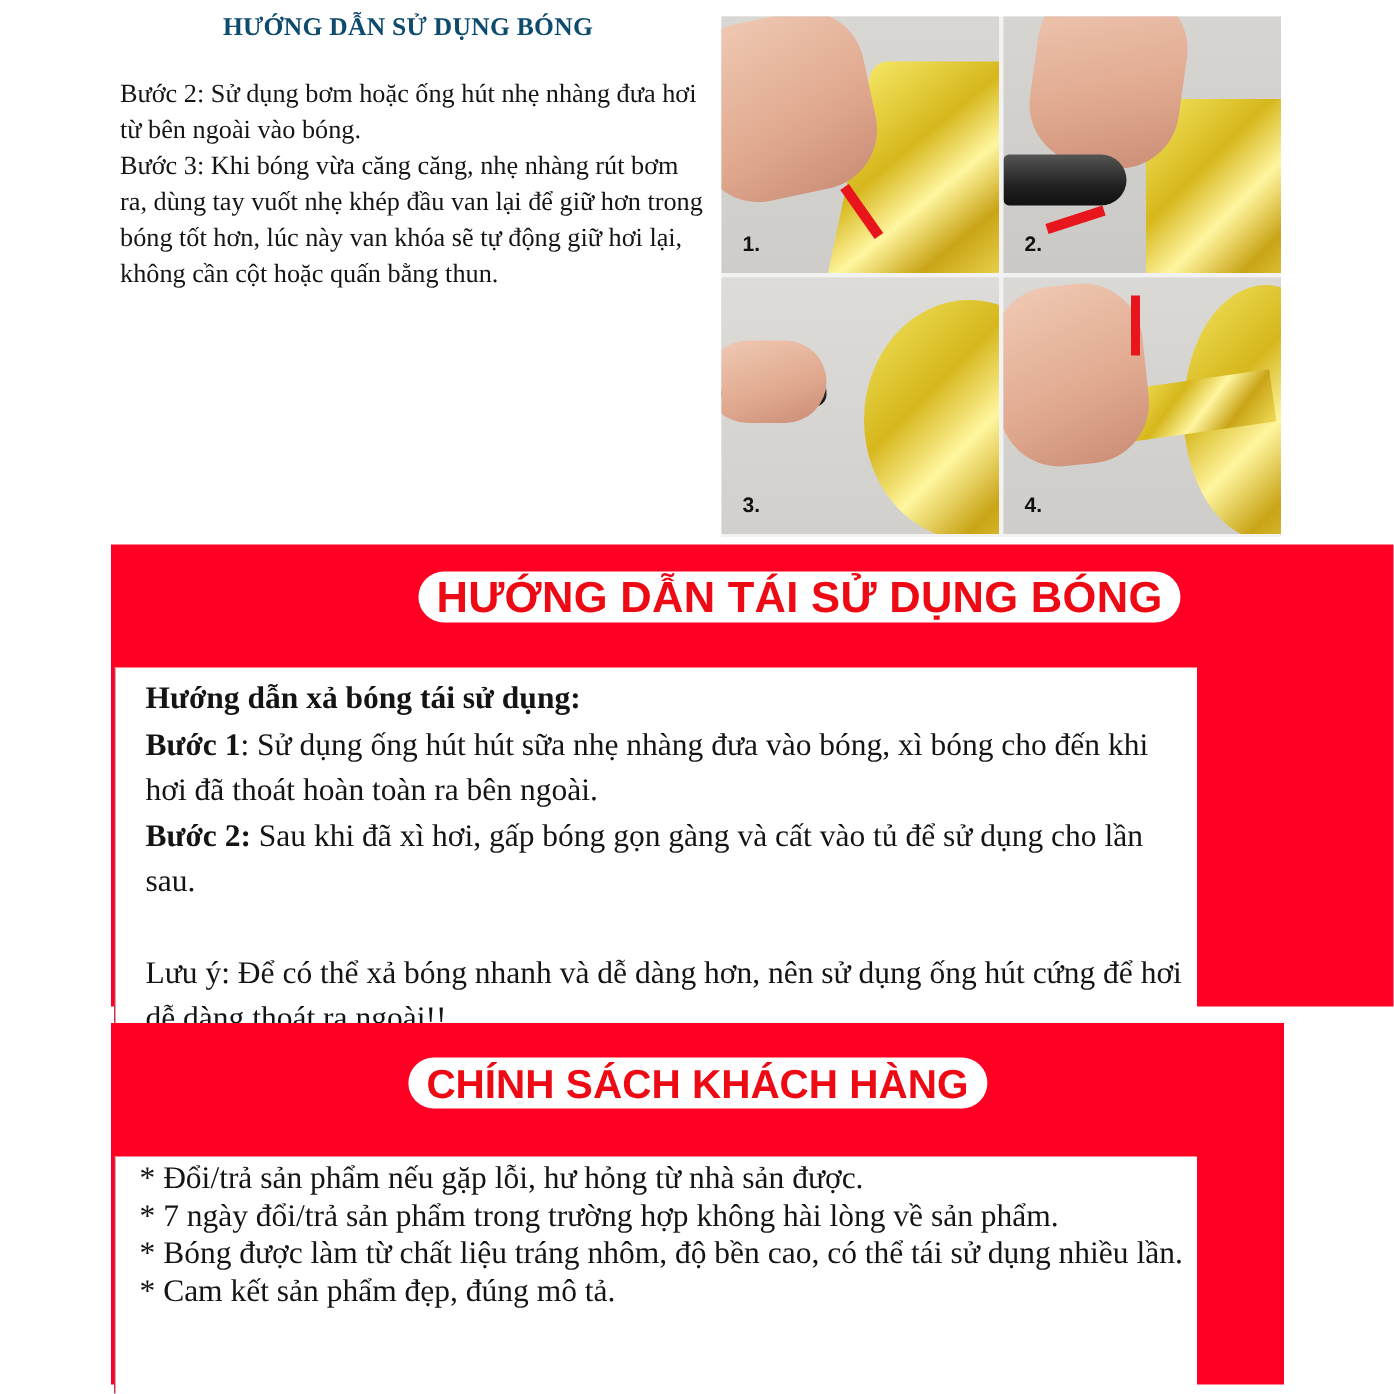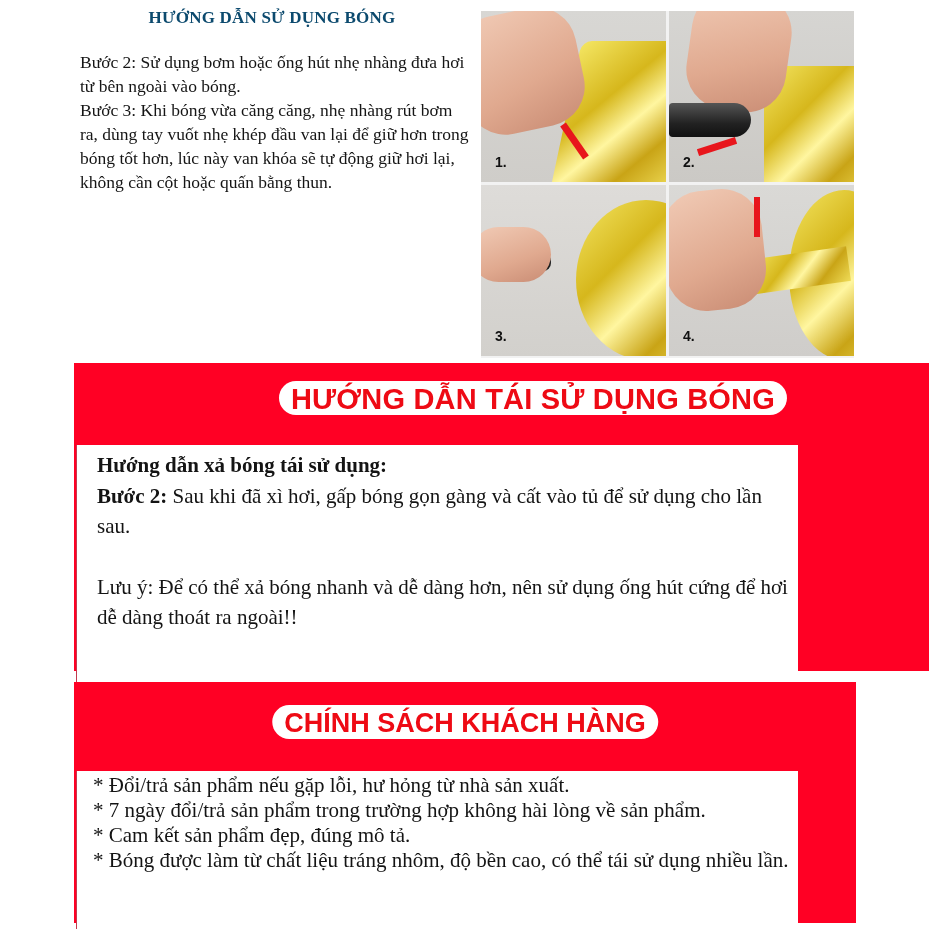--- a/index.html
+++ b/index.html
@@ -82,27 +82,28 @@
     <div class="hand" style="left:-5px; top:5px; width:100px; height:120px; transform: rotate(-6deg);"></div>
     <div class="arrow" style="left:85px; top:12px; width:6px; height:40px;"></div>
     <div class="photo-label">4.</div>
   </div>
 </div>
 
 <div class="red-section sec1">
   <div class="banner-pill">HƯỚNG DẪN TÁI SỬ DỤNG BÓNG</div>
   <div class="white-panel reuse-text">
     <p><b>Hướng dẫn xả bóng tái sử dụng:</b></p>
+    <p><b>Bước 1</b><span>: Sử dụng ống hút hút sữa nhẹ nhàng đưa vào bóng, xì bóng cho đến khi hơi đã thoát hoàn toàn ra bên ngoài.</span></p>
     <p><b>Bước 2:</b><span> Sau khi đã xì hơi, gấp bóng gọn gàng và cất vào tủ để sử dụng cho lần sau.</span></p>
     <div class="gap"></div>
     <p>Lưu ý: Để có thể xả bóng nhanh và dễ dàng hơn, nên sử dụng ống hút cứng để hơi dễ dàng thoát ra ngoài!!</p>
   </div>
 </div>
 
 <div class="red-section sec2">
   <div class="banner-pill">CHÍNH SÁCH KHÁCH HÀNG</div>
   <div class="white-panel policy-text">
-    <p>* Đổi/trả sản phẩm nếu gặp lỗi, hư hỏng từ nhà sản xuất.</p>
+    <p>* Đổi/trả sản phẩm nếu gặp lỗi, hư hỏng từ nhà sản được.</p>
     <p>* 7 ngày đổi/trả sản phẩm trong trường hợp không hài lòng về sản phẩm.</p>
+    <p>* Bóng được làm từ chất liệu tráng nhôm, độ bền cao, có thể tái sử dụng nhiều lần.</p>
     <p>* Cam kết sản phẩm đẹp, đúng mô tả.</p>
-    <p>* Bóng được làm từ chất liệu tráng nhôm, độ bền cao, có thể tái sử dụng nhiều lần.</p>
   </div>
 </div>
 
 </body></html>

